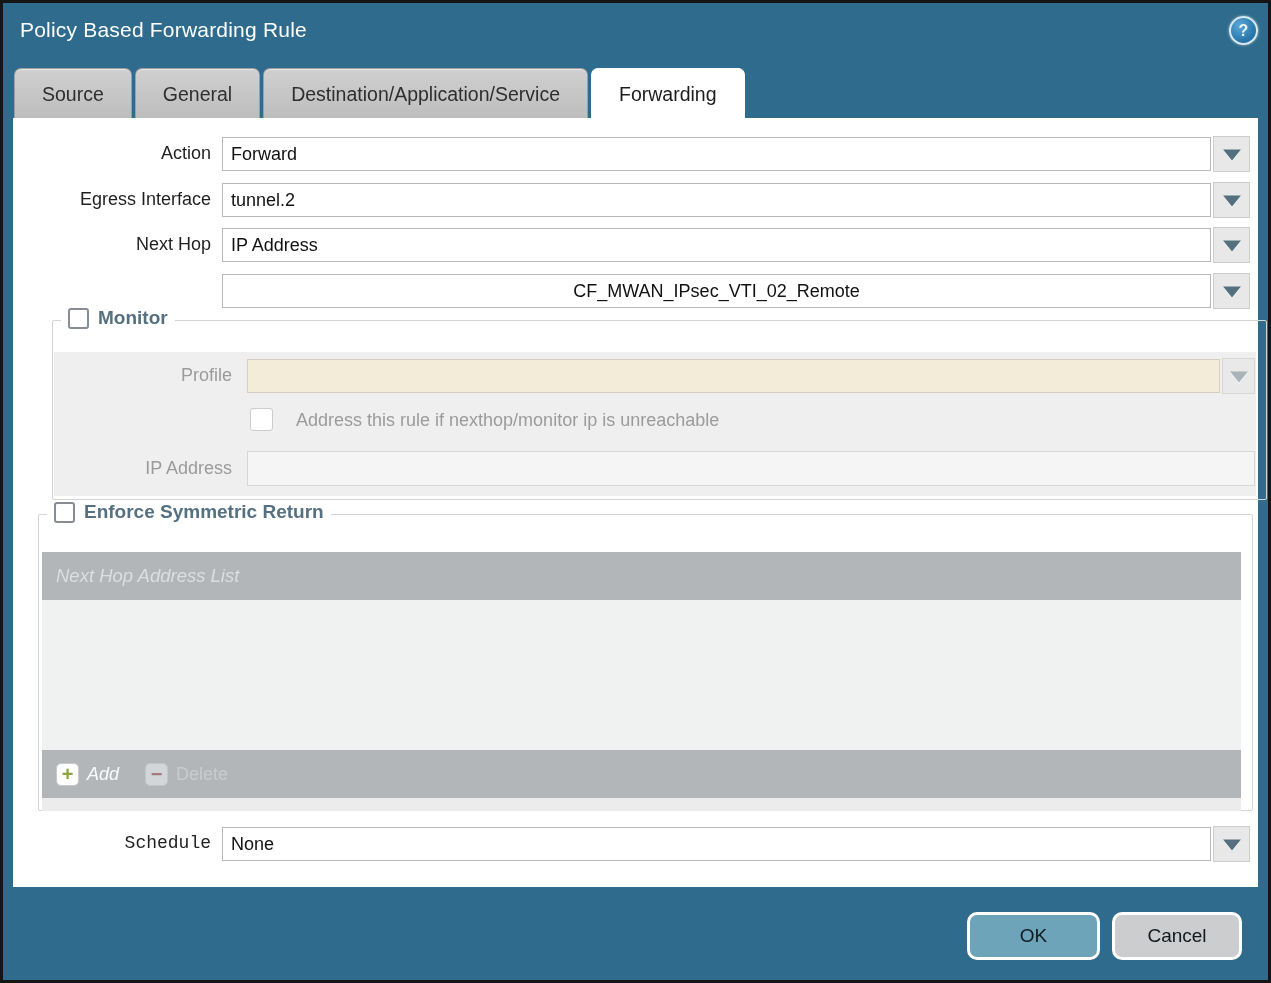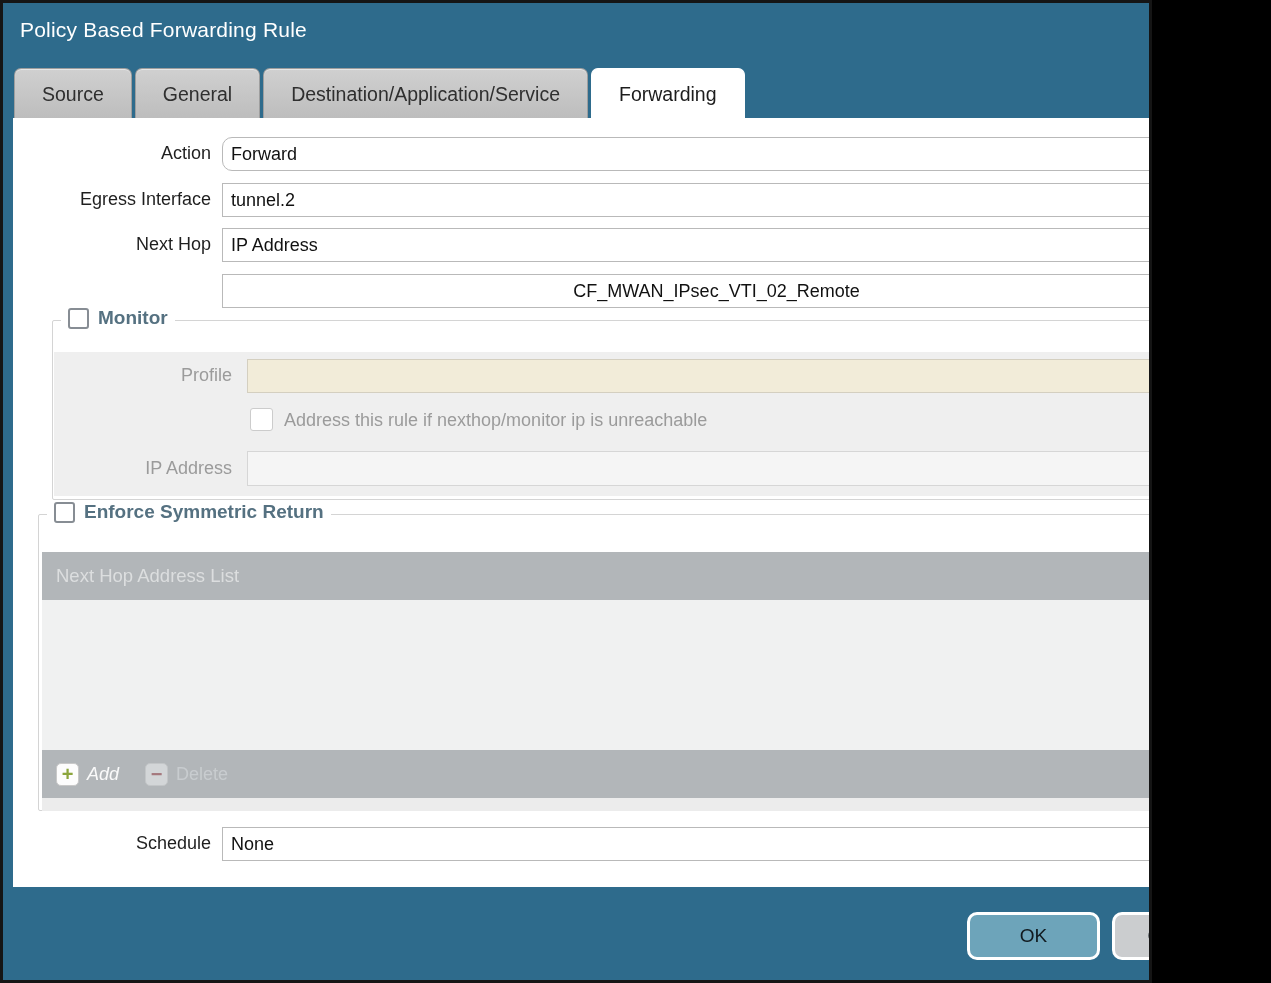--- a/index.html
+++ b/index.html
@@ -1,20 +1,20 @@
 <!DOCTYPE html>
 <html><head>
 <meta charset="utf-8">
 <style>
   * { margin: 0; padding: 0; box-sizing: border-box; }
   html, body { width: 1271px; height: 983px; background: #000; }
   body { font-family: "Liberation Sans", sans-serif; }
 
   .dialog {
-    position: relative; width: 1152px; height: 983px;
+    position: relative; width: 1271px; height: 983px;
     background: #2e6b8c; border: 3px solid #151515; overflow: hidden;
   }
 
   
   .title { position: absolute; left: 17px; top: 15px; color: #fff;
     font-size: 21px; letter-spacing: .2px; }
   .help-btn { position: absolute; left: 1226px; top: 13px; width: 29px; height: 29px;
     border-radius: 50%; background: radial-gradient(circle at 35% 30%, #5aa7d8, #2573a8 70%);
     border: 2px solid #d8e9f4; box-shadow: 0 0 3px rgba(255,255,255,.6);
     color: #eaf4fb; font-size: 16px; font-weight: bold; text-align: center;
@@ -55,28 +55,28 @@
   
   .group { position: absolute; border: 1px solid #d4d4d4; border-radius: 2px; }
   .legend { position: absolute; top: -14px; left: 8px; background: #fff;
     padding: 0 7px; display: flex; align-items: center; gap: 9px; }
   .legend .cap { font-size: 19px; font-weight: bold; color: #557181; }
   .checkbox { width: 21px; height: 21px; background: #fff;
     border: 2px solid #878d94; border-radius: 3px; cursor: pointer; }
   .checkbox.disabled { border-color: #c6c9cc; cursor: default; }
 
   .graypanel { position: absolute; background: #efefef; }
-  .dim-label { color: #9b9b9b; }
+  .dim-label { color: #9b9b9b; padding-left: 12px; }
   .dim-input { background: #f5f5f5; border-color: #d6d6d6; }
   .beige-input { background: #f2ecd9; border-color: #d4cfc0; }
 
   
   .tbl { position: absolute; }
   .tbl-head { height: 48px; background: #b2b6b9; color: #dcdedf; font-size: 18.5px;
-    line-height: 48px; padding-left: 14px; }
+    line-height: 48px; padding-left: 14px; font-style: italic; }
   .tbl-body { height: 150px; background: #f0f1f1; }
   .tbl-foot { height: 48px; background: #b2b6b9; display: flex; align-items: center;
     gap: 26px; padding-left: 14px; }
   .tbl-strip { height: 13px; background: #ececec; }
   .tblbtn { display: flex; align-items: center; gap: 8px; cursor: pointer; }
   .tblbtn .ic { width: 23px; height: 23px; border-radius: 5px; text-align: center;
     font-weight: bold; font-size: 20px; line-height: 21px; }
   .tblbtn.add .ic { background: #fdfdfd; border: 1px solid #c9c9c9; color: #8ca63d; }
   .tblbtn.add .lbl { color: #fafafa; font-size: 18px; font-style: italic; }
   .tblbtn.del { cursor: default; }
@@ -101,21 +101,21 @@
   <div class="tabbar">
     <div class="tab">Source</div>
     <div class="tab">General</div>
     <div class="tab">Destination/Application/Service</div>
     <div class="tab active">Forwarding</div>
   </div>
 
   <div class="panel">
 
     <div class="flabel" style="top:25px;">Action</div>
-    <input class="finput" style="left: 209px; top: 19px; width: 989px; border-radius: 10px;" value="Forward">
+    <input class="finput" style="left: 209px; top: 19px; width: 989px;" value="Forward">
     <div class="ddbtn" style="left:1200px; top:18px;">
       <span class="arrow"></span>
     </div>
 
     <div class="flabel" style="top:71px;">Egress Interface</div>
     <input class="finput" style="left: 209px; top: 65px; width: 989px;" value="tunnel.2">
     <div class="ddbtn" style="left:1200px; top:64px;">
       <span class="arrow"></span>
     </div>
 
@@ -168,21 +168,21 @@
           </div>
           <div class="tblbtn del">
             <span class="ic">−</span>
             <span class="lbl">Delete</span>
           </div>
         </div>
         <div class="tbl-strip"></div>
       </div>
     </div>
 
-    <div class="flabel" style="top:715px;">Schedule</div>
+    <div class="flabel" style="top:715px;font-family:Liberation Mono, monospace;">Schedule</div>
     <input class="finput" style="left: 209px; top: 709px; width: 989px;" value="None">
     <div class="ddbtn" style="left:1200px; top:708px;">
       <span class="arrow"></span>
     </div>
 
   </div>
 
   <button class="btn cancel">Cancel</button>
   <button class="btn ok">OK</button>
 

